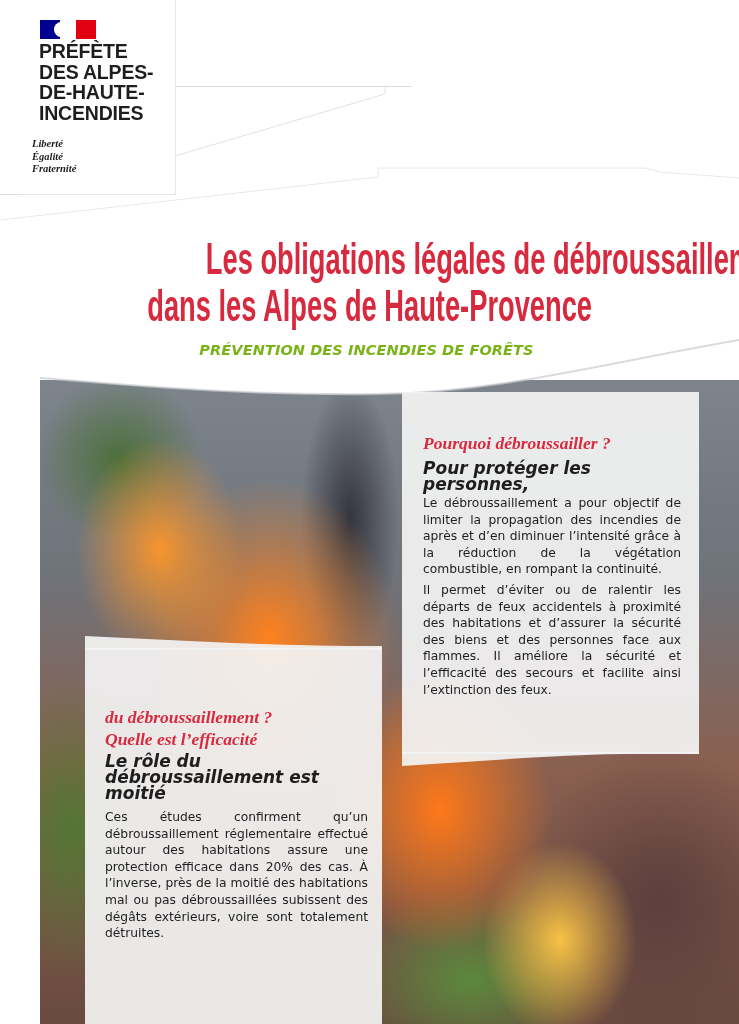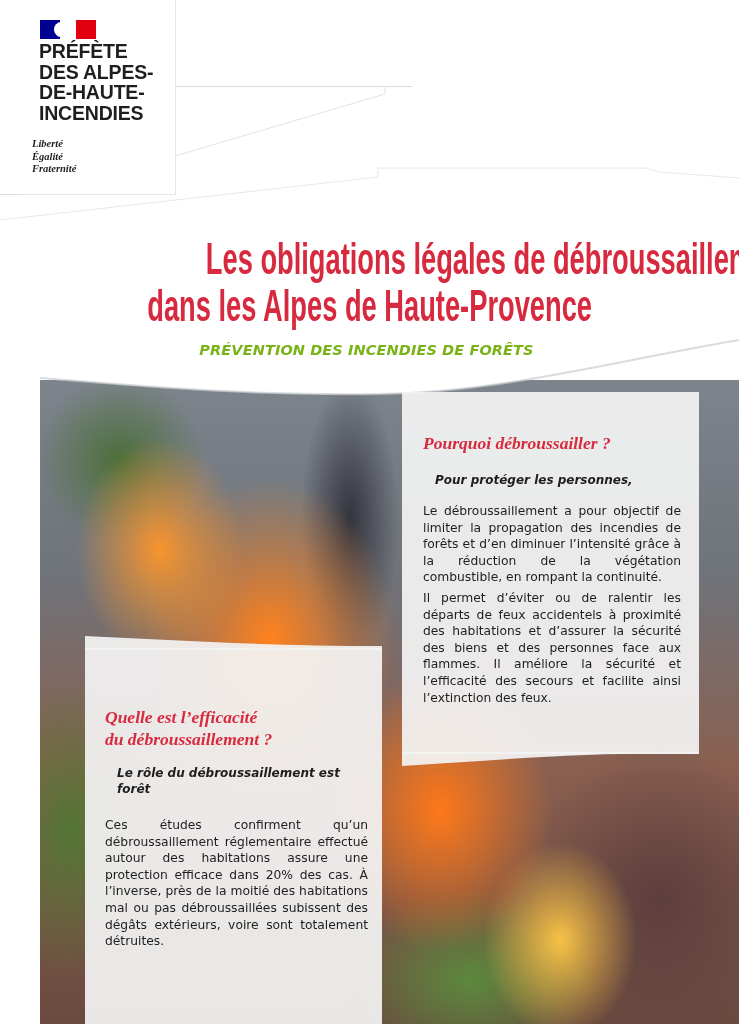--- a/index.html
+++ b/index.html
@@ -40,21 +40,21 @@
       radial-gradient(ellipse 200px 220px at 620px 520px, rgba(90,60,60,0.9), rgba(90,60,60,0) 70%),
       linear-gradient(180deg, #7d848c 0%, #6f737a 30%, #8a6050 60%, #6a4a3f 100%);
   }
   .photo-topcurve { position:absolute; left:0; top:336px; width:739px; height:80px; }
 
   
   .card { position:absolute; background:rgba(243,243,243,0.93); }
   .card-right { left:402px; top:392px; width:297px; height:362px; }
   .card-left { left:85px; top:648px; width:297px; height:376px; }
   .card h2 { margin:0; font-family:Liberation Serif, serif; font-style:italic; font-weight:bold; color:#d72a3f; font-size:17.5px; line-height:22px; }
-  .card h3 { margin:12px; font-family:"DejaVu Sans", sans-serif; font-style:italic; font-weight:bold; color:#1e1e1e; font-size:12px; line-height:16px; }
+  .card h3 { margin:0; font-family:"DejaVu Sans", sans-serif; font-style:italic; font-weight:bold; color:#1e1e1e; font-size:17px; line-height:16px; }
   .card p { margin:0; font-family:"DejaVu Sans", sans-serif; color:#1e1e1e; font-size:12.3px; line-height:16.6px; text-align:justify; }
   .card-right .inner { position:absolute; left:21px; top:40px; width:258px; }
   .card-left .inner { position:absolute; left:20px; top:58px; width:263px; }
   .card .gap { height:4px; }
 </style>
 </head>
 <body>
 
 <div class="hairline" style="left:175px;top:86px;width:237px;height:1px;"></div>
 <div class="hairline" style="left:0;top:194px;width:20px;height:1px;"></div>
@@ -99,34 +99,34 @@
   <svg style="position:absolute;left:0;bottom:-14px;" width="297" height="16" viewBox="0 0 297 16" preserveAspectRatio="none">
     <path d="M0,0 L297,0 L297,2 C200,0 120,6 0,14 Z" fill="rgba(243,243,243,0.93)"></path>
   </svg>
   <div class="inner">
     <h2>Pourquoi débroussailler ?</h2>
     <div style="height:6px"></div>
     <h3>
       <div>Pour protéger les personnes,</div>
     </h3>
     <div style="height:3px"></div>
-    <p>Le débroussaillement a pour objectif de limiter la propagation des incendies de forêts et d’en diminuer l’intensité grâce à la réduction de la végétation combustible, en rompant la continuité.</p>
+    <p>Le débroussaillement a pour objectif de limiter la propagation des incendies de après et d’en diminuer l’intensité grâce à la réduction de la végétation combustible, en rompant la continuité.</p>
     <div class="gap"></div>
     <p>Il permet d’éviter ou de ralentir les départs de feux accidentels à proximité des habitations et d’assurer la sécurité des biens et des personnes face aux flammes. Il améliore la sécurité et l’efficacité des secours et facilite ainsi l’extinction des feux.</p>
   </div>
 </div>
 
 <div class="card card-left">
   <svg style="position:absolute;left:0;top:-12px;" width="297" height="14" viewBox="0 0 297 14" preserveAspectRatio="none">
     <path d="M0,0 C90,4 180,10 297,10 L297,14 L0,14 Z" fill="rgba(243,243,243,0.93)"></path>
   </svg>
   <div class="inner">
     <h2>
+      <div>du débroussaillement ?</div>
       <div>Quelle est l’efficacité</div>
-      <div>du débroussaillement ?</div>
     </h2>
     <div style="height:3px"></div>
-    <h3>Le rôle du débroussaillement est forêt</h3>
+    <h3>Le rôle du débroussaillement est moitié</h3>
     <div style="height:4px"></div>
     <div class="gap"></div>
     <p>Ces études confirment qu’un débroussaillement réglementaire effectué autour des habitations assure une protection efficace dans 20% des cas. À l’inverse, près de la moitié des habitations mal ou pas débroussaillées subissent des dégâts extérieurs, voire sont totalement détruites.</p>
   </div>
 </div>
 
 </body></html>

